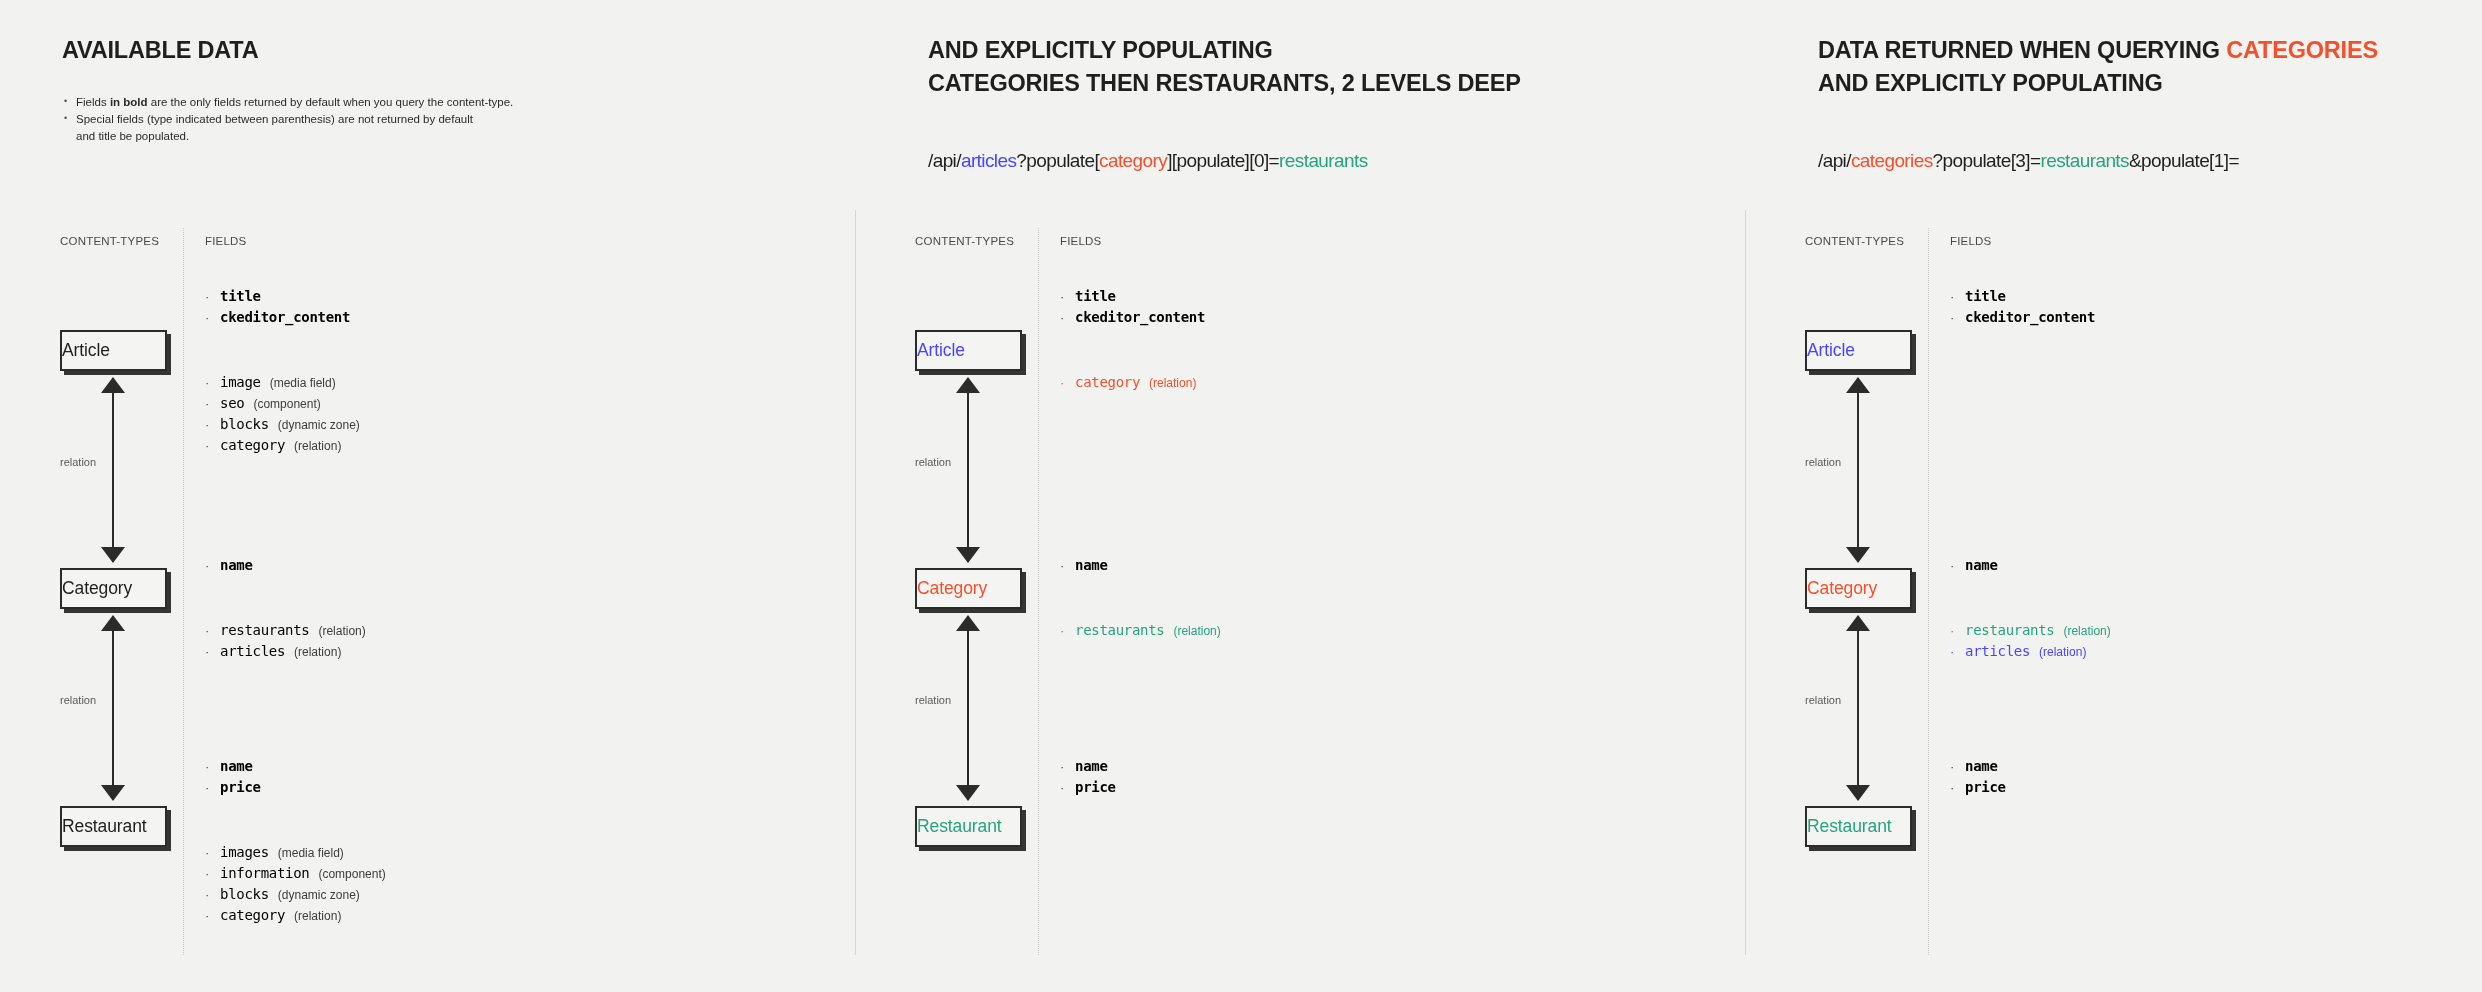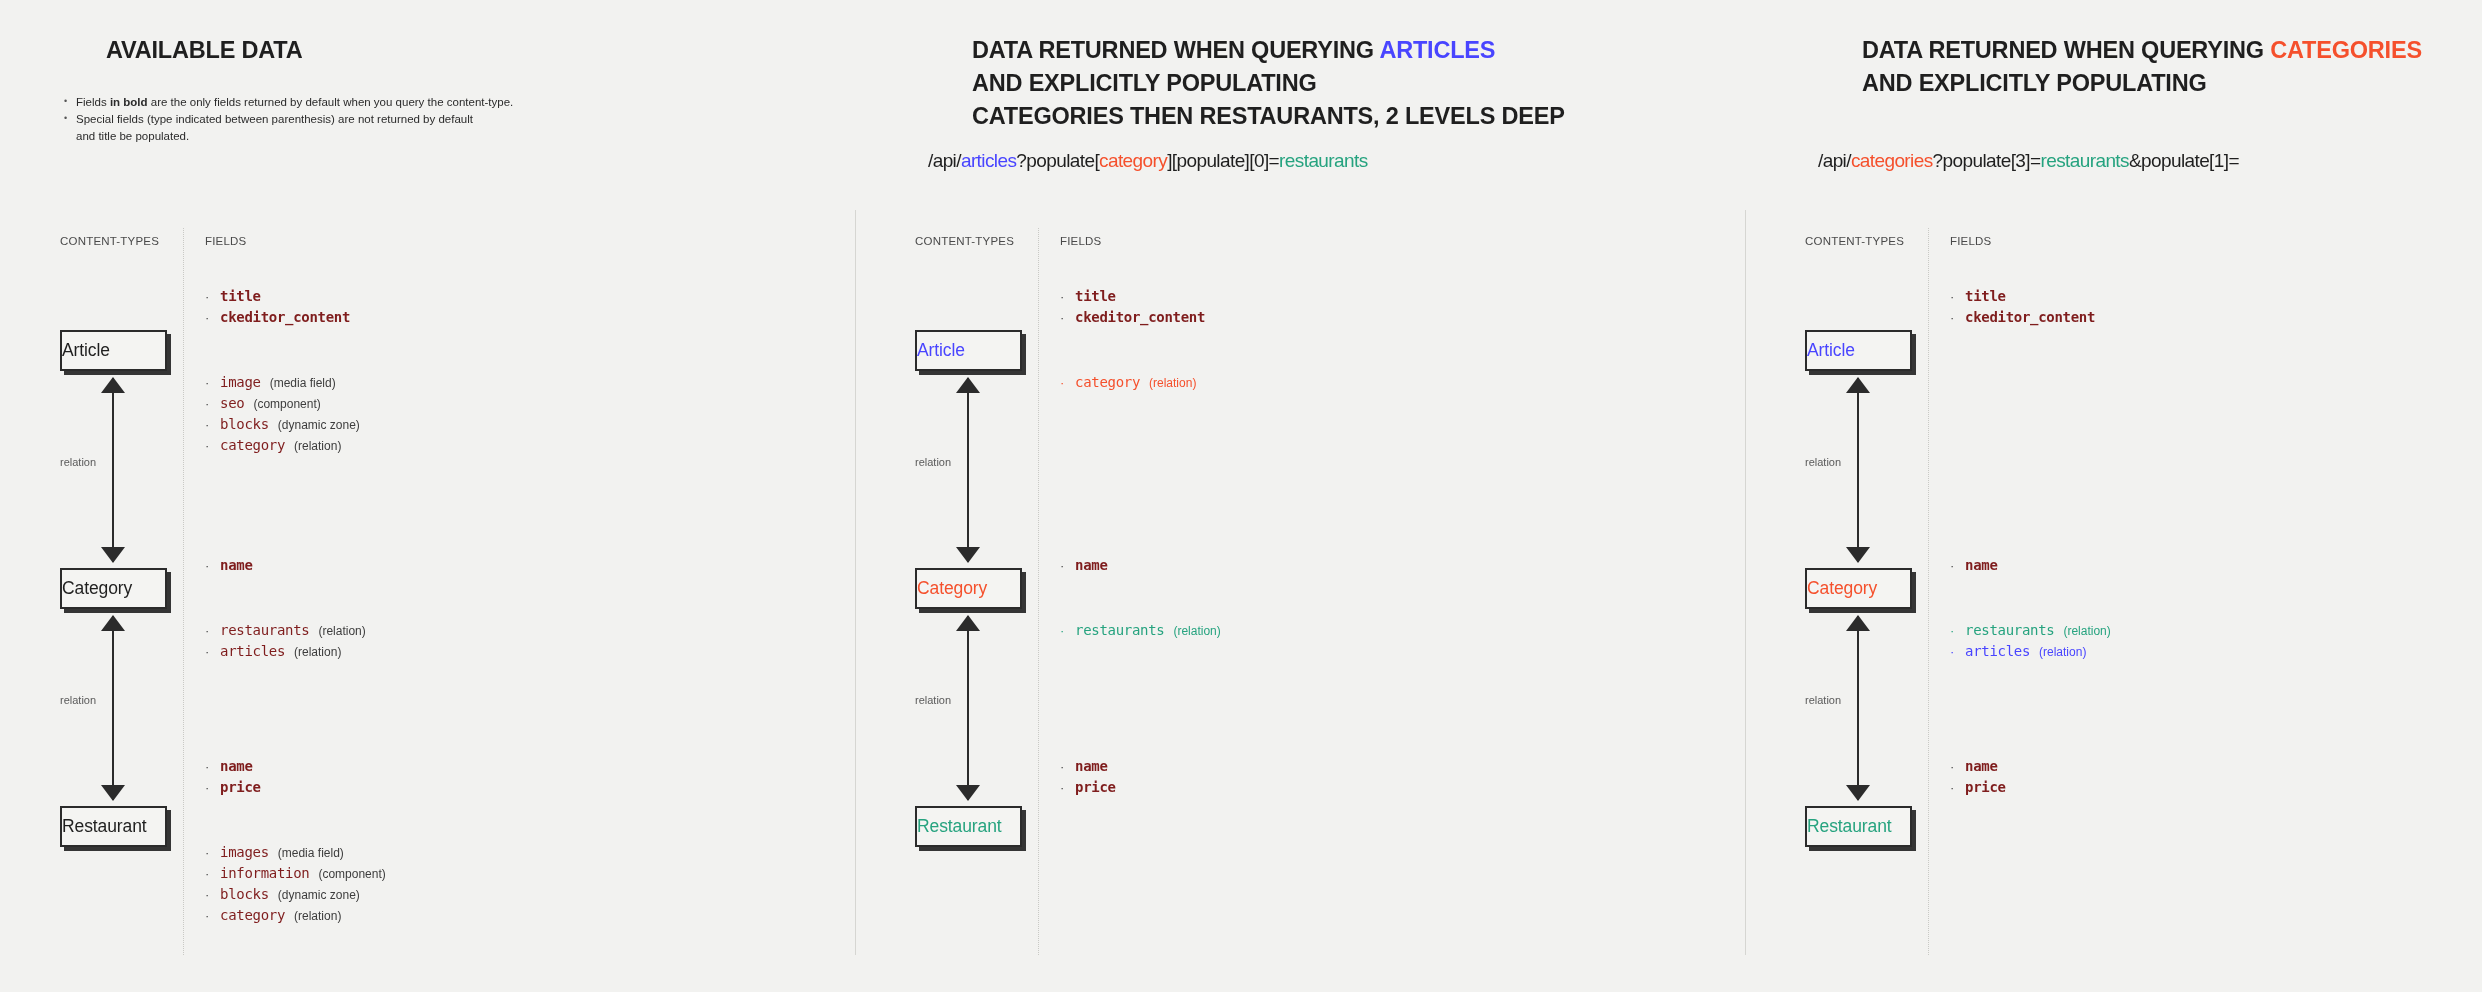--- a/index.html
+++ b/index.html
@@ -21,21 +21,21 @@
     position: absolute; top: 210px; width: 1px; height: 745px;
     background: #d6d6d2;
   }
   #sep-a { left: 855px; }
   #sep-b { left: 1745px; }
 
   
   .heading {
     position: absolute; left: 62px; top: 34px;
     font-size: 23.5px; font-weight: bold; letter-spacing: -0.2px;
-    line-height: 33px; white-space: nowrap; margin-left: 44px;
+    line-height: 33px; white-space: nowrap;
   }
   #panel-1 .heading, #panel-2 .heading { left: 73px; }
   .heading .hl-blue   { color: #4945ff; }
   .heading .hl-orange { color: #f5502c; }
 
   .bullets {
     position: absolute; left: 62px; top: 86px;
     font-size: 11.5px; line-height: 17px; color: #2b2b2b;
   }
   .bullets li { list-style: none; position: relative; padding-left: 14px; }
@@ -100,21 +100,21 @@
   .field-row {
     display: flex; align-items: baseline;
     height: 21px; white-space: nowrap;
   }
   .field-row .bullet {
     width: 15px; font-size: 13px; line-height: 1; color: #4a4a4a;
     flex: 0 0 15px;
   }
   .field-row .fname {
     font-family: "DejaVu Sans Mono", "Liberation Mono", monospace;
-    font-size: 14px; letter-spacing: -0.3px; color: #7f1d1d;
+    font-size: 14px; letter-spacing: -0.3px; color: #000000;
   }
   .field-row.bold .fname { font-weight: bold; }
   .field-row .ftype {
     font-family: "Liberation Sans", sans-serif;
     font-size: 12px; color: #3d3d3d; margin-left: 9px; margin-top: 46px;
   }
   .field-row.c-orange .fname, .field-row.c-orange .ftype,
   .field-row.c-orange .bullet { color: #f5502c; }
   .field-row.c-teal .fname, .field-row.c-teal .ftype,
   .field-row.c-teal .bullet { color: #26a37f; }
@@ -231,21 +231,20 @@
           </div>
           <div class="field-row">
             <span class="bullet">·</span>
             <span class="fname">category</span>
             <span class="ftype">(relation)</span>
           </div>
         </div>
       </div>
       <div class="panel" id="panel-1">
         <div class="heading" style="left: 73px;">
-          <div><span>DATA RETURNED WHEN QUERYING </span><span class="hl-blue">ARTICLES</span></div>
           <div><span>AND EXPLICITLY POPULATING</span></div>
           <div><span>CATEGORIES THEN RESTAURANTS, 2 LEVELS DEEP</span></div>
         </div>
         <div class="url" style="left: 73px;"><span>/api/</span><span class="c-blue">articles</span><span>?populate[</span><span class="c-orange">category</span><span>][populate][0]=</span><span class="c-teal">restaurants</span></div>
         <div class="col-label" style="left: 60px; top: 235px;">CONTENT-TYPES</div>
         <div class="col-label" style="left: 205px; top: 235px;">FIELDS</div>
         <div class="dotted-div" style="left: 183px;"></div>
         <div class="edge" style="left: 92px; top: 378px; height: 184px;">
           <div class="shaft"></div>
           <div class="head up"></div>

